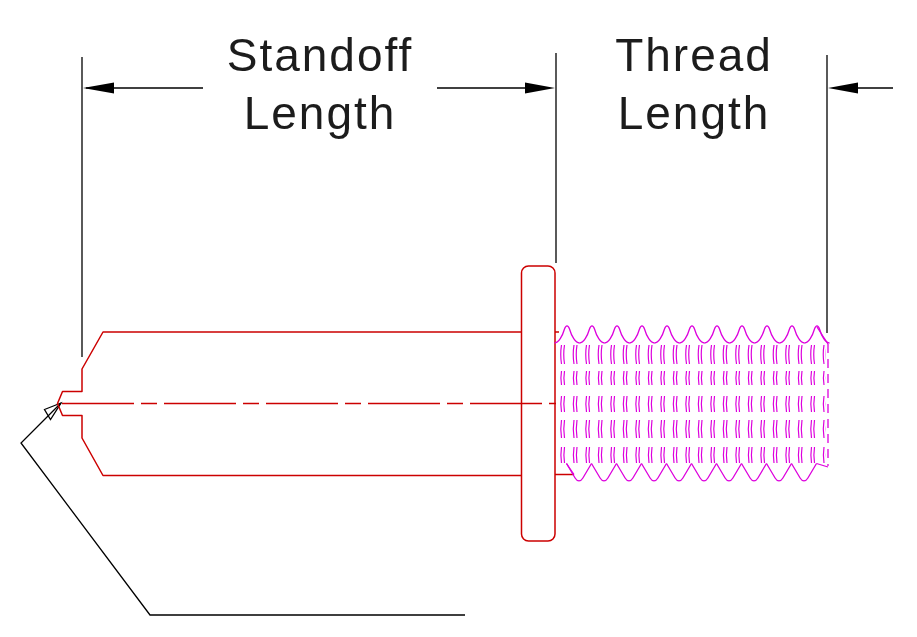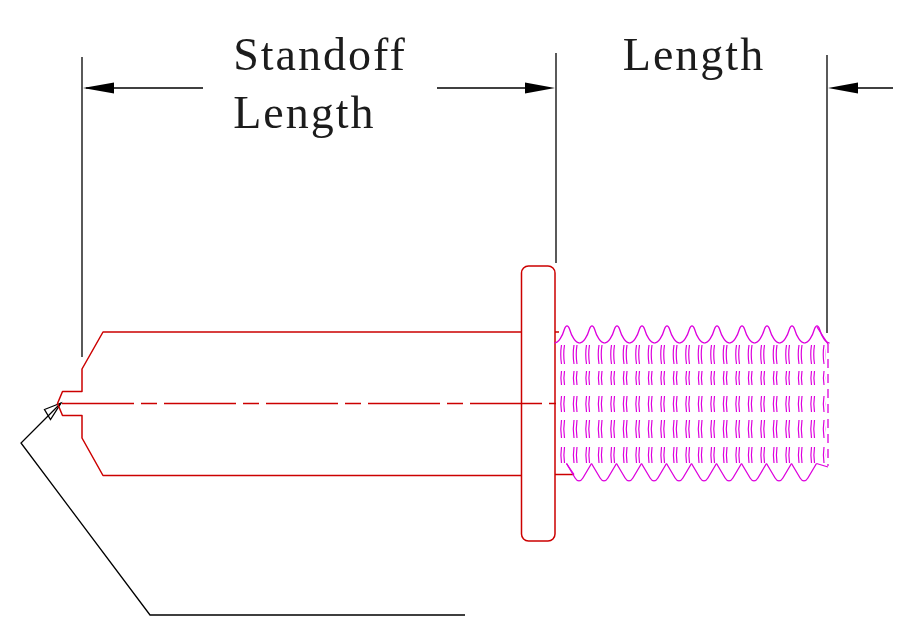--- a/index.html
+++ b/index.html
@@ -15,23 +15,22 @@
     position:absolute;
     color:#1c1c1c;
     font-weight:300;
     font-size:46px;
     line-height:58px;
     letter-spacing:2px;
     white-space:nowrap;
     user-select:none;
   }
   .dim-label{
-    text-align:left;
+    text-align:center;
     transform:translateX(-50%);
-    font-family:Liberation Serif, serif;
   }
   .callout-label{
     word-spacing:14px;
   }
 </style>
 </head>
 <body>
 
 <div class="stage">
 
@@ -130,17 +129,18 @@
       </g>
     </g>
   </svg>
 
   <div class="cad-text dim-label" style="left:320px; top:26px;">
     <div>Standoff</div>
     <div>Length</div>
   </div>
 
   <div class="cad-text dim-label" style="left:694px; top:26px;">
+    <div>Thread</div>
     <div>Length</div>
   </div>
 
 
 </div>
 
 </body></html>

